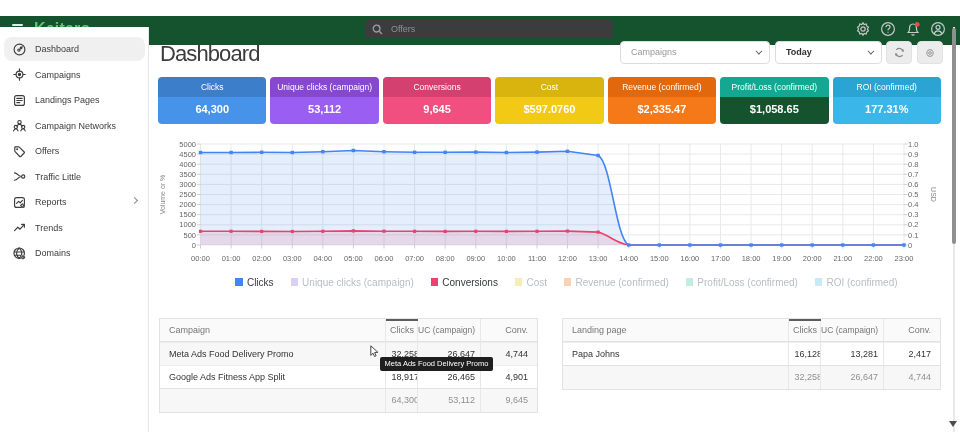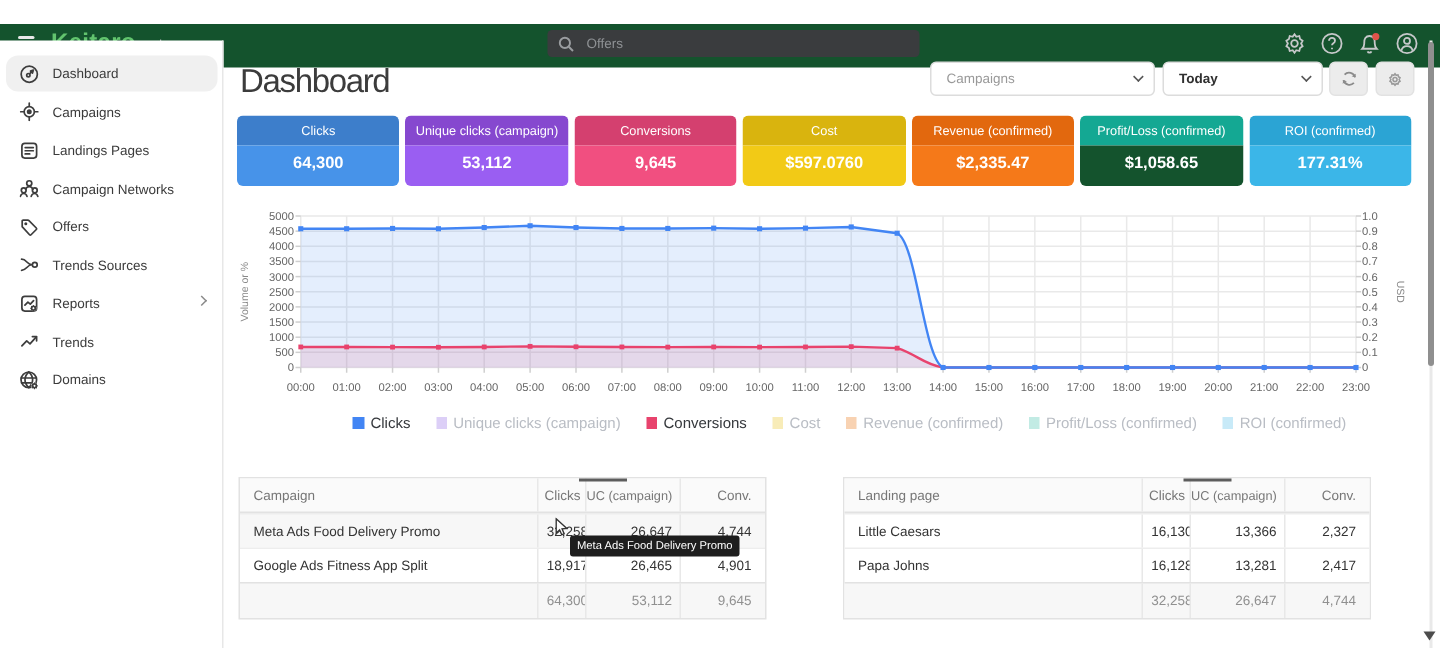--- a/index.html
+++ b/index.html
@@ -28,21 +28,21 @@
 .cards{position:absolute;left:158px;top:77px;width:783px;height:47px;display:flex;gap:4px}
 .card{flex:1;border-radius:4px;overflow:hidden;color:#fff;text-align:center}
 .card .h{height:20px;font-size:8.5px;line-height:20px;white-space:nowrap}
 .card .v{height:27px;font-size:11px;font-weight:bold;line-height:25px}
 
 .legend{position:absolute;left:169px;top:276.5px;width:795px;display:flex;justify-content:center;gap:17px;font-size:10px;color:#b9bdc4}
 .legend .it{display:flex;align-items:center;gap:4px;white-space:nowrap}
 .legend .sq{width:7.5px;height:7.5px;display:inline-block}
 .legend .on{color:#35383c}
 
-.tbl{position:absolute;top:318px;width:352px;border:1px solid #e2e2e2;font-size:9px;background:#fff}
+.tbl{position:absolute;top:318px;width:379px;border:1px solid #e2e2e2;font-size:9px;background:#fff}
 .trow{display:flex;height:23px;line-height:22px}
 .thead{background:#fafafa;color:#777;height:23px;border-bottom:1px solid #e2e2e2}
 .tfoot{background:#f7f7f7;color:#909090;height:24px;line-height:23px;border-top:1px solid #e2e2e2}
 .c-name{flex:1;padding-left:9px;text-align:left}
 .c-clicks{width:32px;position:relative;overflow:hidden;border-left:1px solid #e8e8e8}
 .c-uc{width:63px;text-align:right;padding-right:5px;border-left:1px solid #e8e8e8;white-space:nowrap}
 .c-conv{width:57px;text-align:right;padding-right:9px;border-left:1px solid #e8e8e8;white-space:nowrap}
 .c-clicks .n{position:absolute;right:-2px;top:0;white-space:nowrap}
 .brow{border-top:1px solid #ededed;color:#333}
 .brow:first-of-type{border-top:none}
@@ -130,21 +130,21 @@
         <path d="M1.8 5.6V2.4c0-.4.2-.6.6-.6h3.2c.3 0 .5.1.7.3l4.9 4.9c.3.3.3.7 0 1l-3.5 3.5c-.3.3-.7.3-1 0L1.9 6.3a.9.9 0 0 1-.1-.7z"></path>
         <circle cx="4.2" cy="4.2" r="1" fill="#3d3d3d" stroke="none"></circle>
       </svg>
       <span class="lbl">Offers</span>
     </div>
 <div class="sitem" style="top:137.5px">
       <svg width="13" height="13" viewBox="0 0 13 13" stroke="#3d3d3d" stroke-width="1.15" fill="none" stroke-linecap="round" stroke-linejoin="round">
         <path d="M1.4 2.8c3.6 0 3.4 3.7 7 3.7M1.4 10.2c3.6 0 3.4-3.7 7-3.7"></path>
         <circle cx="10.2" cy="6.5" r="1.6"></circle>
       </svg>
-      <span class="lbl">Trends Sources</span>
+      <span class="lbl">Traffic Little</span>
     </div>
 <div class="sitem" style="top:163.0px">
       <svg width="13" height="13" viewBox="0 0 13 13" stroke="#3d3d3d" stroke-width="1.15" fill="none" stroke-linecap="round" stroke-linejoin="round">
         <rect x="1.6" y="1.6" width="9.8" height="9.8" rx="2"></rect>
         <path d="M3.6 7.4l2-2 1.6 1.4 2.2-2.4"></path>
         <circle cx="9.3" cy="9.5" r="2" fill="#fff" stroke="none"></circle>
         <circle cx="9.3" cy="9.5" r="1.3" stroke-width="1"></circle>
         <path d="M9.3 7.7v.7M9.3 10.6v.7M7.5 9.5h.7M10.4 9.5h.7M8 8.2l.5.5M10.1 10.3l.5.5M10.6 8.2l-.5.5M8.5 10.3l-.5.5" stroke-width=".8"></path>
       </svg>
       <span class="lbl">Reports</span>
@@ -466,28 +466,20 @@
 <div class="tbl" style="left:562px">
 <div class="trow thead">
       <span class="c-name">Landing page</span>
       <span class="c-clicks" style="text-align:right">
         <span class="n" style="right:3px">Clicks</span>
       </span>
       <span class="c-uc" style="font-size:8.5px">UC (campaign)</span>
       <span class="c-conv">Conv.</span>
     </div>
 <div class="trow brow">
-      <span class="c-name">Little Caesars</span>
-      <span class="c-clicks">
-        <span class="n">16,130</span>
-      </span>
-      <span class="c-uc">13,366</span>
-      <span class="c-conv">2,327</span>
-    </div>
-<div class="trow brow">
       <span class="c-name">Papa Johns</span>
       <span class="c-clicks">
         <span class="n">16,128</span>
       </span>
       <span class="c-uc">13,281</span>
       <span class="c-conv">2,417</span>
     </div>
 <div class="trow tfoot">
       <span class="c-name"></span>
       <span class="c-clicks">

